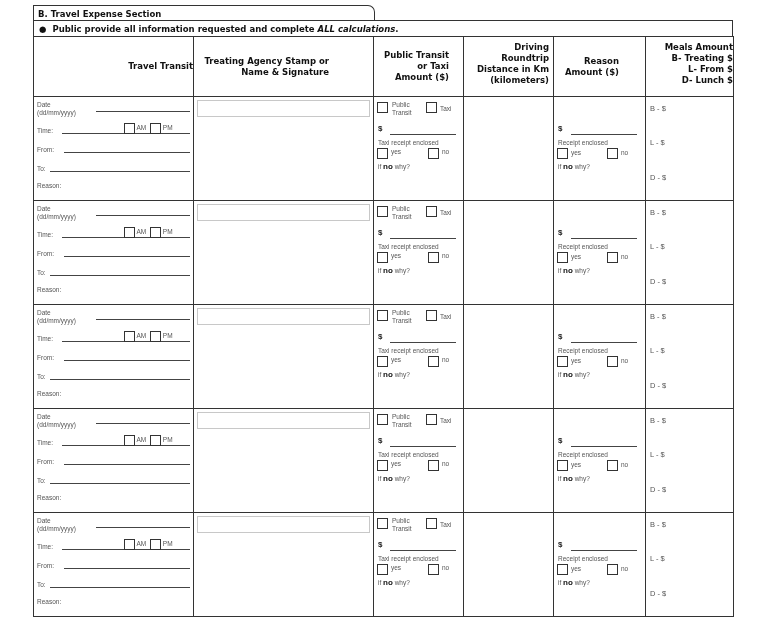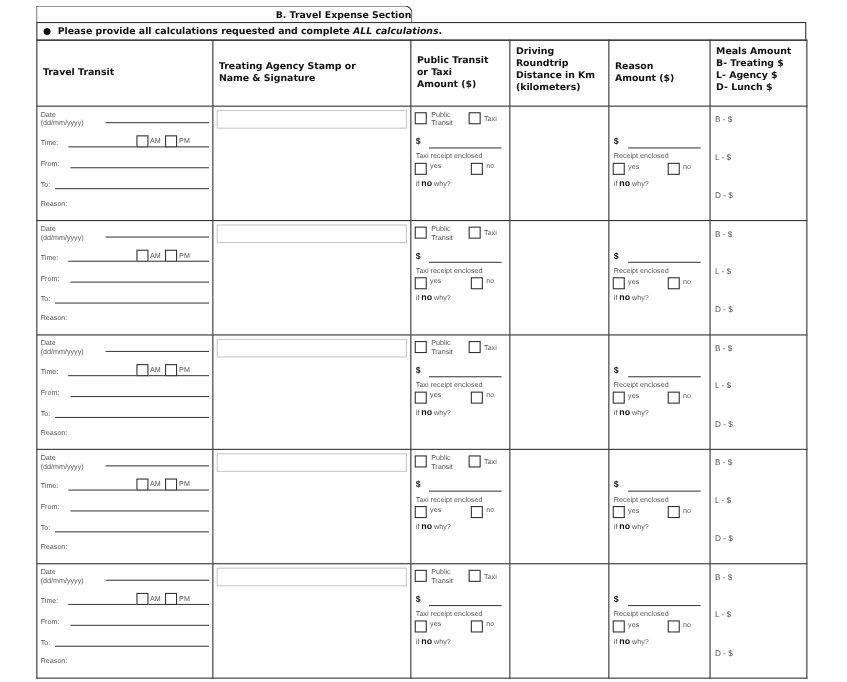--- a/index.html
+++ b/index.html
@@ -3,39 +3,39 @@
 <meta charset="utf-8">
 <style>
   * { box-sizing: border-box; margin: 0; padding: 0; }
   html, body { width: 770px; height: 620px; background: #ffffff; overflow: hidden; }
   body { position: relative; font-family: "Liberation Sans", sans-serif; color: #222; }
 
   .section-tab {
     position: absolute; left: 33px; top: 5px; width: 342px; height: 16px;
     border: 1.5px solid #333; border-bottom: none; border-top-right-radius: 7px;
     font-family: "DejaVu Sans", sans-serif; font-weight: bold; font-size: 8.5px;
-    padding: 3px 0 0 4px; color: #111; text-align: right;
+    padding: 3px 0 0 4px; color: #111;
   }
   .instructions {
     position: absolute; left: 33px; top: 20px; width: 700px; height: 17px;
     border: 1.5px solid #333; font-family: "DejaVu Sans", sans-serif;
     font-weight: bold; font-size: 8.5px; padding: 3px 0 0 5px; color: #111;
   }
   .instructions .bullet { margin-right: 6px; }
   .instructions em { }
 
   table.grid {
     position: absolute; left: 33px; top: 36px; width: 700px;
     border-collapse: collapse; table-layout: fixed;
   }
   table.grid td, table.grid th {
     border: 1.5px solid #333; vertical-align: top; position: relative; padding: 0;
   }
   table.grid th {
-    height: 60px; text-align: left; vertical-align: middle;
+    height: 60px; text-align: right; vertical-align: middle;
     font-family: "DejaVu Sans", sans-serif; font-weight: bold; font-size: 8.5px;
     line-height: 11px; padding-left: 5px; color: #111;
   }
   table.grid tr.data-row td { height: 104px; }
 
   .small { font-size: 6.5px; color: #555; line-height: 8px; }
   .line { position: absolute; border-bottom: 1.3px solid #444; height: 0; }
   .cb { display: inline-block; width: 11px; height: 11px; border: 1.5px solid #333; background: #fff; vertical-align: middle; }
 
   
@@ -52,21 +52,21 @@
   .meal { position: absolute; left: 4px; font-size: 7.5px; color: #555; }
 </style>
 </head>
 <body>
 
 <div class="section-tab">
   <span>B. Travel Expense Section</span>
 </div>
 
 <div class="instructions">
-  <span class="bullet">●</span><span>Please provide all calculations requested and complete </span><em>ALL calculations</em><span>.</span>
+  <span class="bullet">●</span><span>Public provide all information requested and complete </span><em>ALL calculations</em><span>.</span>
 </div>
 
 <table class="grid">
   <colgroup>
     <col style="width:160px">
       <col style="width:180px">
       <col style="width:90px">
       <col style="width:90px">
       <col style="width:92px">
       <col style="width:88px">
@@ -82,21 +82,21 @@
         </th>
       <th style="vertical-align:top;padding-top:5px">
           <div style="width:80px">Driving Roundtrip Distance in Km (kilometers)</div>
         </th>
       <th>
           <div style="width:60px">Reason Amount ($)</div>
         </th>
       <th style="vertical-align:top;padding-top:5px">
         <div>Meals Amount</div>
         <div>B-  Treating $</div>
-        <div>L-  Agency $</div>
+        <div>L-  From $</div>
         <div>D-  Lunch $</div>
       </th>
     </tr>
   </thead>
   <tbody id="rows">
   <tr class="data-row">
     <td>
       <div class="addr">
         <div class="lbl" style="top:4px"><span>Date</span><br><span>(dd/mm/yyyy)</span></div>
         <div class="line" style="left:62px;top:14px;width:94px"></div>

